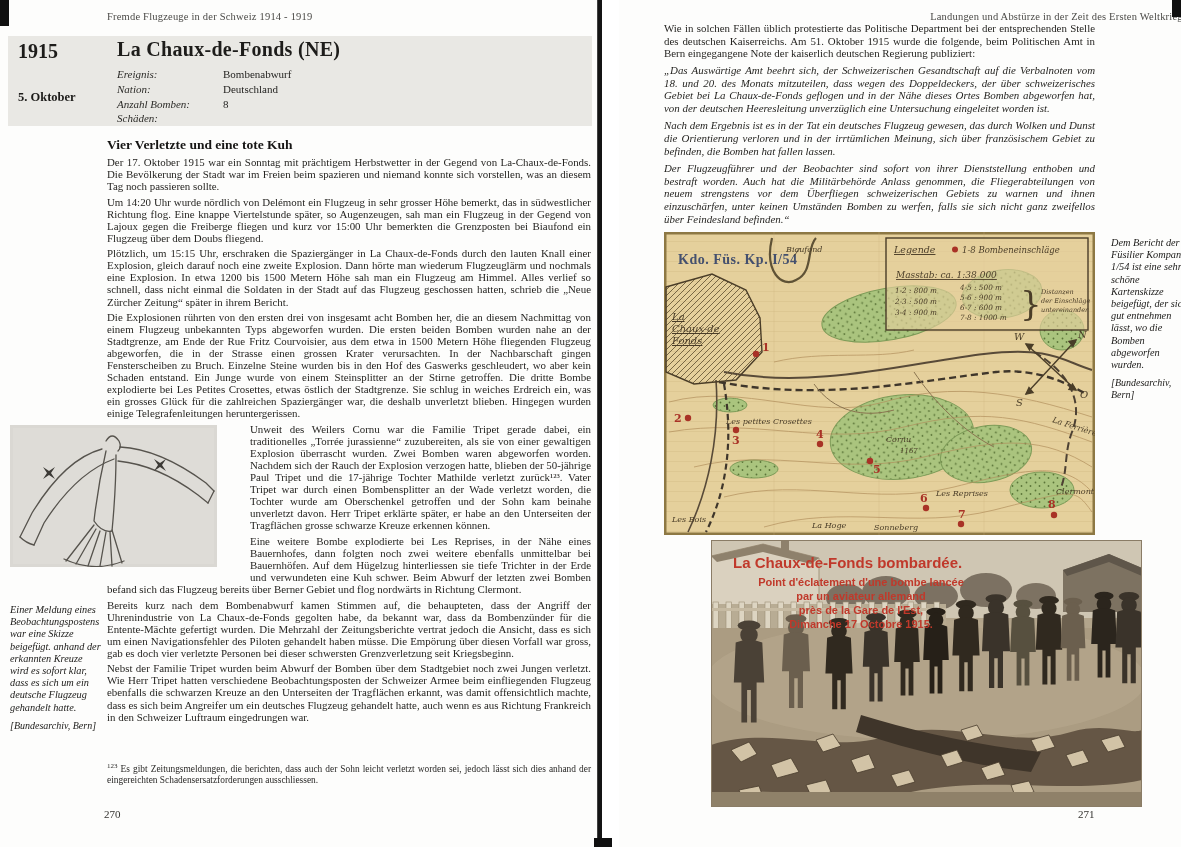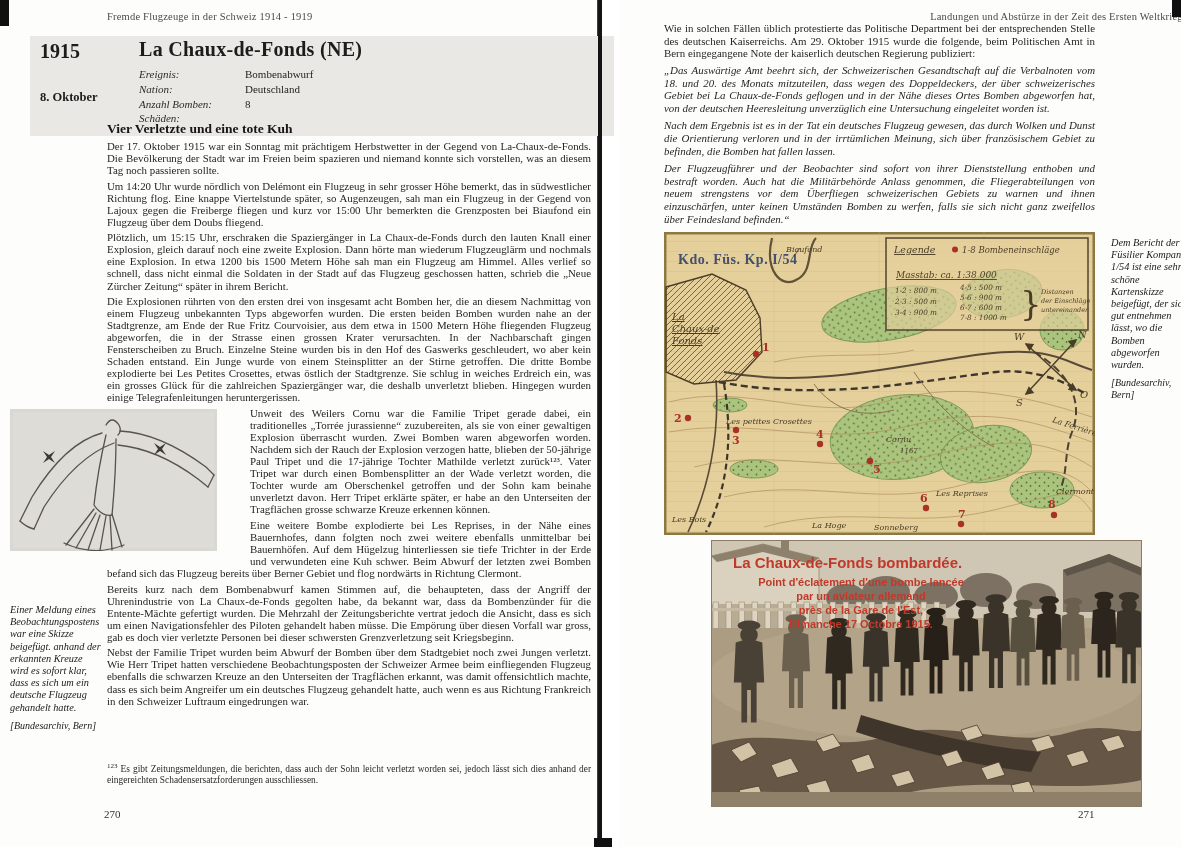--- a/index.html
+++ b/index.html
@@ -14,30 +14,30 @@
   .corner{position:absolute;background:#101010;}
   .corner-tl{left:0;top:0;width:9px;height:26px;}
   .corner-tr{left:1172px;top:0;width:9px;height:17px;}
   .corner-bc{left:594px;top:838px;width:18px;height:9px;background:#101010;}
 
   .running-head{position:absolute;font-size:10.5px;color:#4b4a47;letter-spacing:.2px;}
   .rh-left{left:107px;top:11px;}
   .rh-right{right:10px;top:11px;text-align:right;}
 
   
-  .info-box{position:absolute;left:8px;top:36px;width:584px;height:100px;background:#e9e8e4;margin-left:22px;}
+  .info-box{position:absolute;left:8px;top:36px;width:584px;height:90px;background:#e9e8e4;}
   .ib-year{position:absolute;left:10px;top:4px;font-size:20px;font-weight:bold;color:#1d1c1a;}
   .ib-date{position:absolute;left:10px;top:54px;font-size:12.5px;font-weight:bold;color:#1d1c1a;}
   .ib-title{position:absolute;left:109px;top:2px;font-size:20px;font-weight:bold;color:#1d1c1a;letter-spacing:.3px;}
   .ib-fields{position:absolute;left:109px;top:31px;display:grid;grid-template-columns:98px auto;column-gap:8px;font-size:11px;line-height:14.8px;}
   .ib-label{font-style:italic;color:#2c2b28;}
   .ib-value{color:#1f1e1c;}
 
   
-  .lp-body{position:absolute;left:107px;top:120px;width:484px;font-size:10.9px;line-height:12.05px;text-align:justify;}
+  .lp-body{position:absolute;left:107px;top:136px;width:484px;font-size:10.9px;line-height:12.05px;text-align:justify;}
   .lp-body h3{margin:0 0 3px 0;font-size:13.5px;line-height:17px;color:#161514;}
   .lp-body p{margin:0 0 3.5px 0;}
   sup{font-size:7px;line-height:0;}
 
   .sketch-float{float:left;width:133px;height:150px;margin:2px 10px 2px 0;position:relative;}
   .sketch-art{position:absolute;left:-97px;top:0;width:207px;height:142px;background:#dad8d3;box-shadow:0 0 0 1px #c7c5c0 inset;}
 
   .margin-caption{position:absolute;font-style:italic;font-size:10.3px;line-height:12.2px;color:#21201e;font-family:Liberation Serif, serif;}
   .mc-left{left:10px;top:604px;width:92px;}
   .mc-map{left:1095px;top:237px;width:83px;}
@@ -66,21 +66,21 @@
   .hand{font-family:"DejaVu Serif", serif;font-style:italic;}
 </style>
 </head>
 <body>
 
 <div class="page page-left">
   <div class="running-head rh-left">Fremde Flugzeuge in der Schweiz 1914 - 1919</div>
 
   <div class="info-box">
     <div class="ib-year">1915</div>
-    <div class="ib-date">8. Oktober</div>
+    <div class="ib-date">5. Oktober</div>
     <div class="ib-title">La Chaux-de-Fonds (NE)</div>
     <div class="ib-fields">
       <span class="ib-label">Ereignis:</span>
       <span class="ib-value">Bombenabwurf</span>
       <span class="ib-label">Nation:</span>
       <span class="ib-value">Deutschland</span>
       <span class="ib-label">Anzahl Bomben:</span>
       <span class="ib-value">8</span>
       <span class="ib-label">Schäden:</span>
     </div>
@@ -142,21 +142,21 @@
     <span>Es gibt Zeitungsmeldungen, die berichten, dass auch der Sohn leicht verletzt worden sei, jedoch lässt sich dies anhand der eingereichten Schadensersatzforderungen ausschliessen.</span>
   </div>
 
   <div class="pageno pn-left">270</div>
 </div>
 
 <div class="page page-right">
   <div class="running-head rh-right">Landungen und Abstürze in der Zeit des Ersten Weltkriegs</div>
 
   <div class="rp-body">
-    <p>Wie in solchen Fällen üblich protestierte das Politische Department bei der entsprechenden Stelle des deutschen Kaiserreichs. Am 29. Oktober 1915 wurde die folgende, beim Politischen Amt in Bern eingegangene Note der kaiserlich deutschen Regierung publiziert:</p>
+    <p>Wie in solchen Fällen üblich protestierte das Politische Department bei der entsprechenden Stelle des deutschen Kaiserreichs. Am 51. Oktober 1915 wurde die folgende, beim Politischen Amt in Bern eingegangene Note der kaiserlich deutschen Regierung publiziert:</p>
     <p class="quote">„Das Auswärtige Amt beehrt sich, der Schweizerischen Gesandtschaft auf die Verbalnoten vom 18. und 20. des Monats mitzuteilen, dass wegen des Doppeldeckers, der über schweizerisches Gebiet bei La Chaux-de-Fonds geflogen und in der Nähe dieses Ortes Bomben abgeworfen hat, von der deutschen Heeresleitung unverzüglich eine Untersuchung eingeleitet worden ist.</p>
     <p class="quote">Nach dem Ergebnis ist es in der Tat ein deutsches Flugzeug gewesen, das durch Wolken und Dunst die Orientierung verloren und in der irrtümlichen Meinung, sich über französischem Gebiet zu befinden, die Bomben hat fallen lassen.</p>
     <p class="quote">Der Flugzeugführer und der Beobachter sind sofort von ihrer Dienststellung enthoben und bestraft worden. Auch hat die Militärbehörde Anlass genommen, die Fliegerabteilungen von neuem strengstens vor dem Überfliegen schweizerischen Gebiets zu warnen und ihnen einzuschärfen, unter keinen Umständen Bomben zu werfen, falls sie sich nicht ganz zweifellos über Feindesland befinden.“</p>
   </div>
 
   <div class="figure fig-map">
     <svg viewBox="0 0 431 303">
       <defs>
         <pattern id="ruled" width="12" height="10" patternUnits="userSpaceOnUse">
           <rect width="12" height="10" fill="#e5d09c"></rect>

